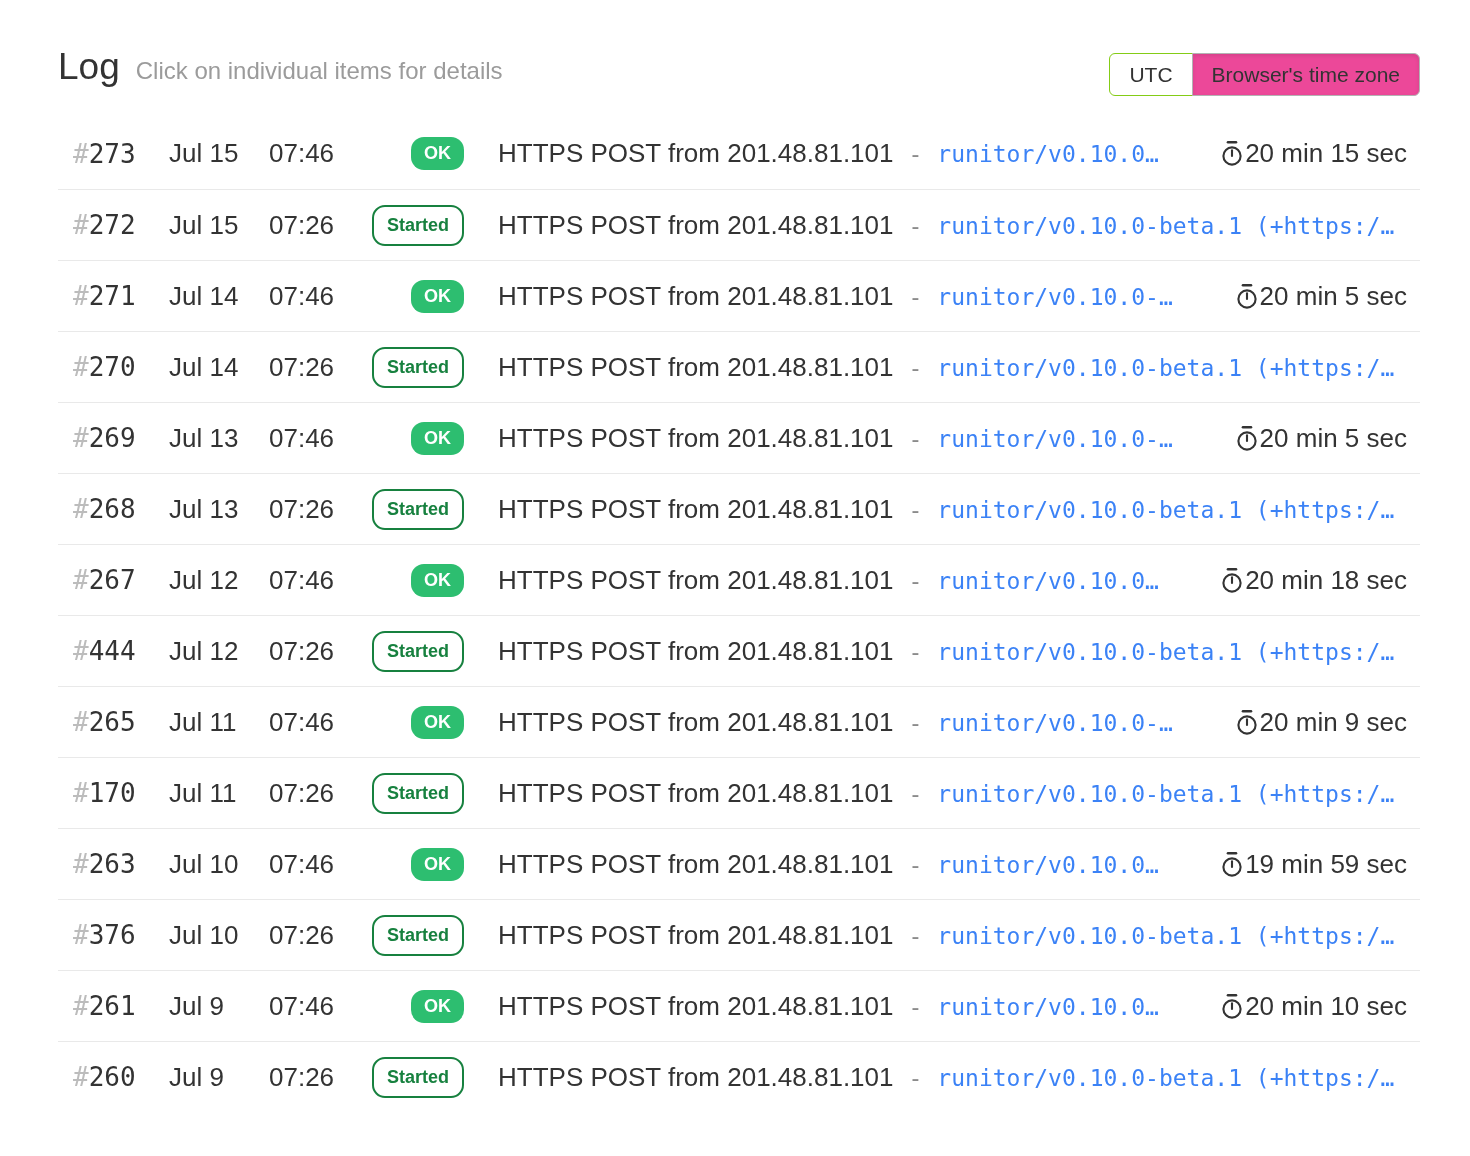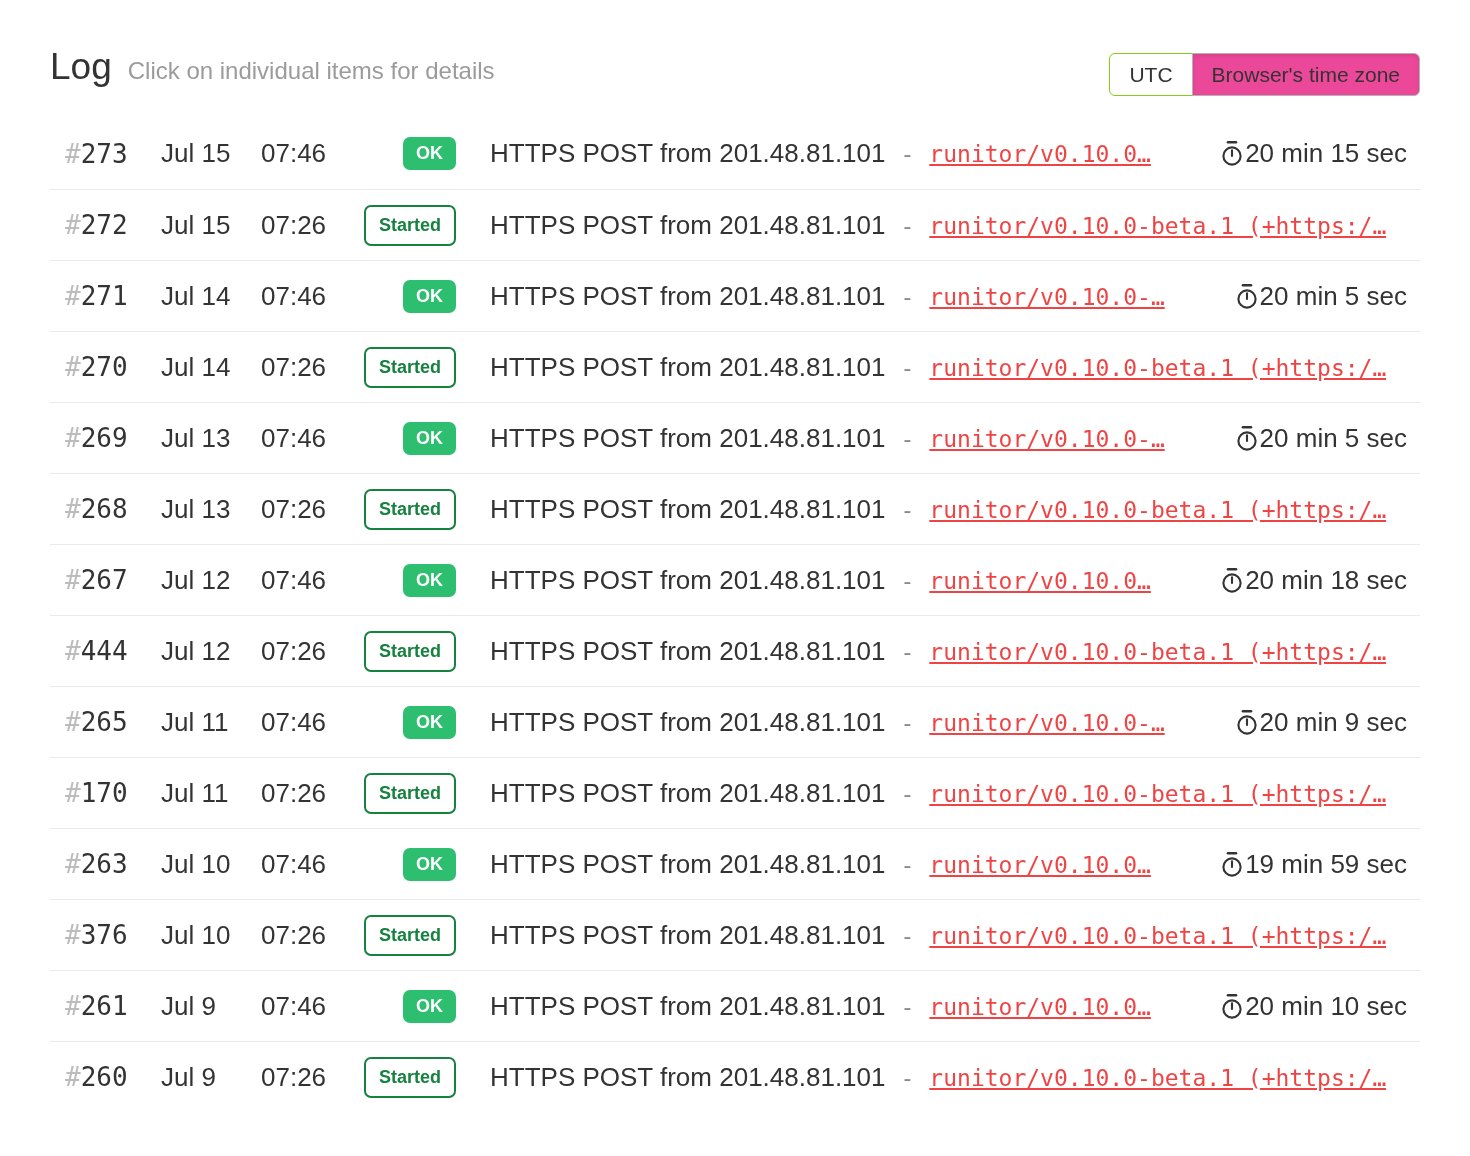--- a/index.html
+++ b/index.html
@@ -1,19 +1,19 @@
 <!DOCTYPE html>
 <html><head>
 <meta charset="utf-8">
 <style>
   * { margin:0; padding:0; box-sizing:border-box; }
   html,body { background:#fff; }
   body { font-family:"Liberation Sans", sans-serif; color:#333; }
   .page { width:1470px; height:1156px; background:#fff; overflow:hidden; }
-  .container { padding:0 50px; }
+  .container { padding:0 50px;margin-left:8px; }
 
   
   .header { display:flex; justify-content:space-between; align-items:flex-start; padding-top:46px; }
   .title-wrap { display:flex; align-items:baseline; }
   .page-title { font-size:37px; font-weight:400; color:#333; letter-spacing:0; }
   .subtitle { font-size:24px; color:#9b9b9b; margin-left:16px; font-weight:400; }
 
   .btn-group { display:flex; margin-top:7px; }
   .btn { font-family:"Liberation Sans", sans-serif; font-size:21px; color:#333;
          background:#fff; border:1px solid #84cc16; padding:8px 19px; cursor:pointer; line-height:1.2; }
@@ -27,29 +27,29 @@
   .log-row { display:grid; grid-template-columns:111px 100px 100px 95px minmax(0,1fr) auto;
              align-items:center; height:71px; cursor:pointer; }
   .log-row + .log-row { border-top:1px solid #e9e9e9; }
 
   .cell-num { padding-left:15px; font-family:"DejaVu Sans Mono", monospace; font-size:26px; }
   .hash { color:#bcbcbc; }
   .num { color:#333; }
   .cell-date, .cell-time { font-size:26px; color:#333; }
   .cell-badge { justify-self:end; }
 
-  .badge { font-weight:bold; display:inline-block; border-radius:7px; line-height:1; }
+  .badge { font-weight:bold; display:inline-block; border-radius:13px; line-height:1; }
   .badge-ok { background:#2dbe70; color:#fff; font-size:18px; padding:7px 13px 8px; }
   .badge-started { background:#fff; color:#17813f; border:2px solid #17813f; font-size:18px; padding:9px 13px 10px; }
 
   .cell-desc { padding-left:34px; display:flex; align-items:baseline; column-gap:15px;
                overflow:hidden; white-space:nowrap; }
   .msg { font-size:26px; color:#333;text-align:center; }
   .sep { font-family:"DejaVu Sans Mono", monospace; font-size:23px; color:#8b8b8b; }
-  .agent { font-family:"DejaVu Sans Mono", monospace; font-size:23px; color:#ef4444; overflow:hidden;text-decoration:underline; }
+  .agent { font-family:"DejaVu Sans Mono", monospace; font-size:23px; color:#3b82f6; overflow:hidden; }
 
   .cell-duration { padding-right:13px; padding-left:14px; display:flex; align-items:center; gap:2px; }
   .duration-text { font-size:26px; color:#333; white-space:nowrap; }
   .stopwatch { display:block; }
 </style>
 </head>
 <body>
 
 <div class="page">
   <div class="container">

